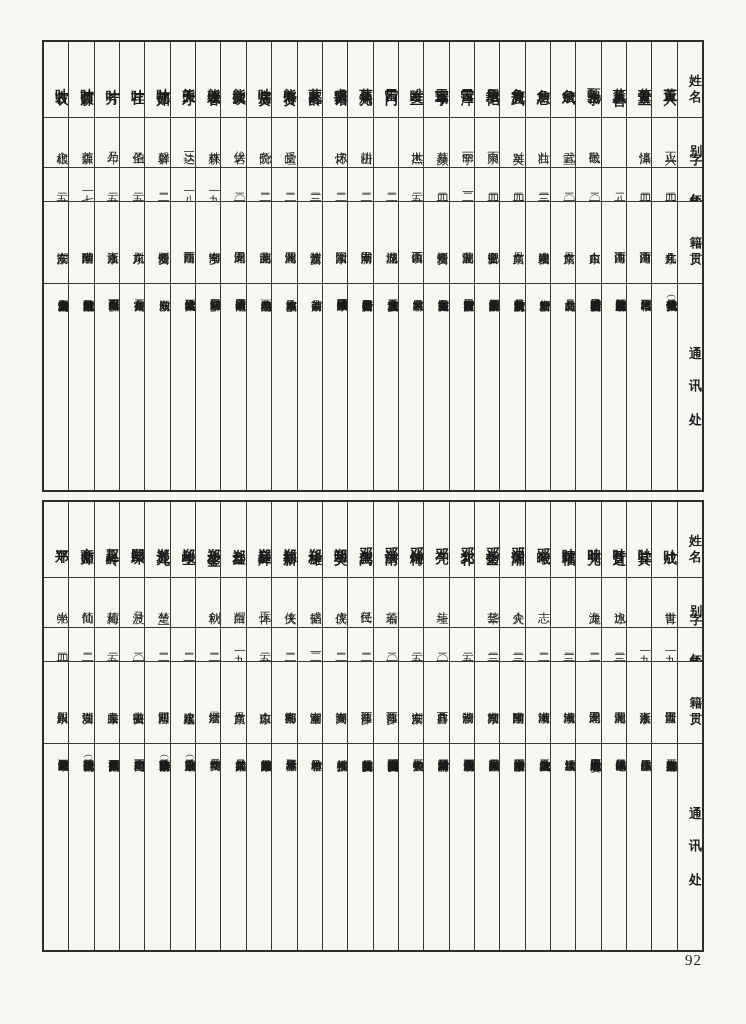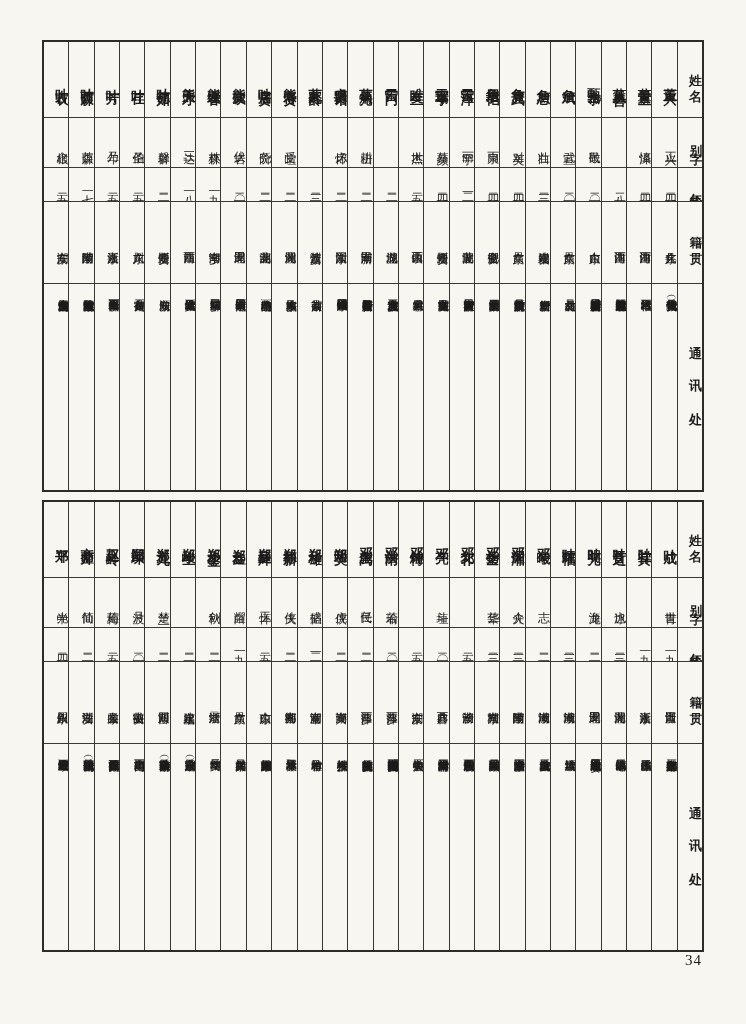--- a/index.html
+++ b/index.html
@@ -445,14 +445,14 @@
         <div class="cell c-addr">瑞安军门内徐进栈转（留俄）</div>
       </div>
       <div class="col">
         <div class="cell c-name">郑平</div>
         <div class="cell c-zi">光中</div>
         <div class="cell c-age">二四</div>
         <div class="cell c-native">四川叙永</div>
         <div class="cell c-addr">叙永河西城道署街丹记转</div>
       </div>
     </div>
-  <div class="page-number">34</div>
+  <div class="page-number">92</div>
 </div>
 
 </body></html>

